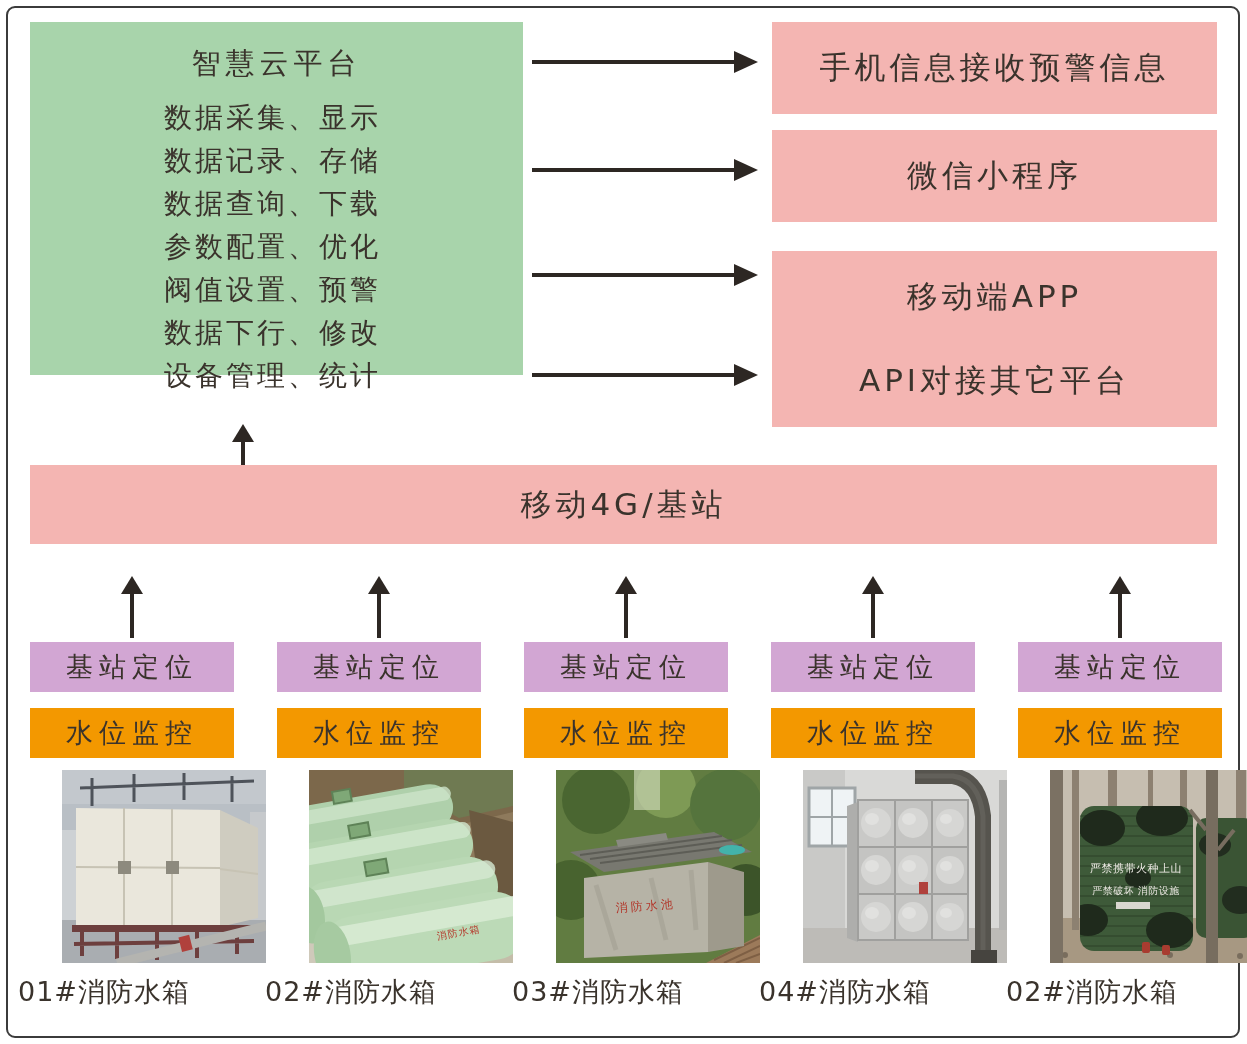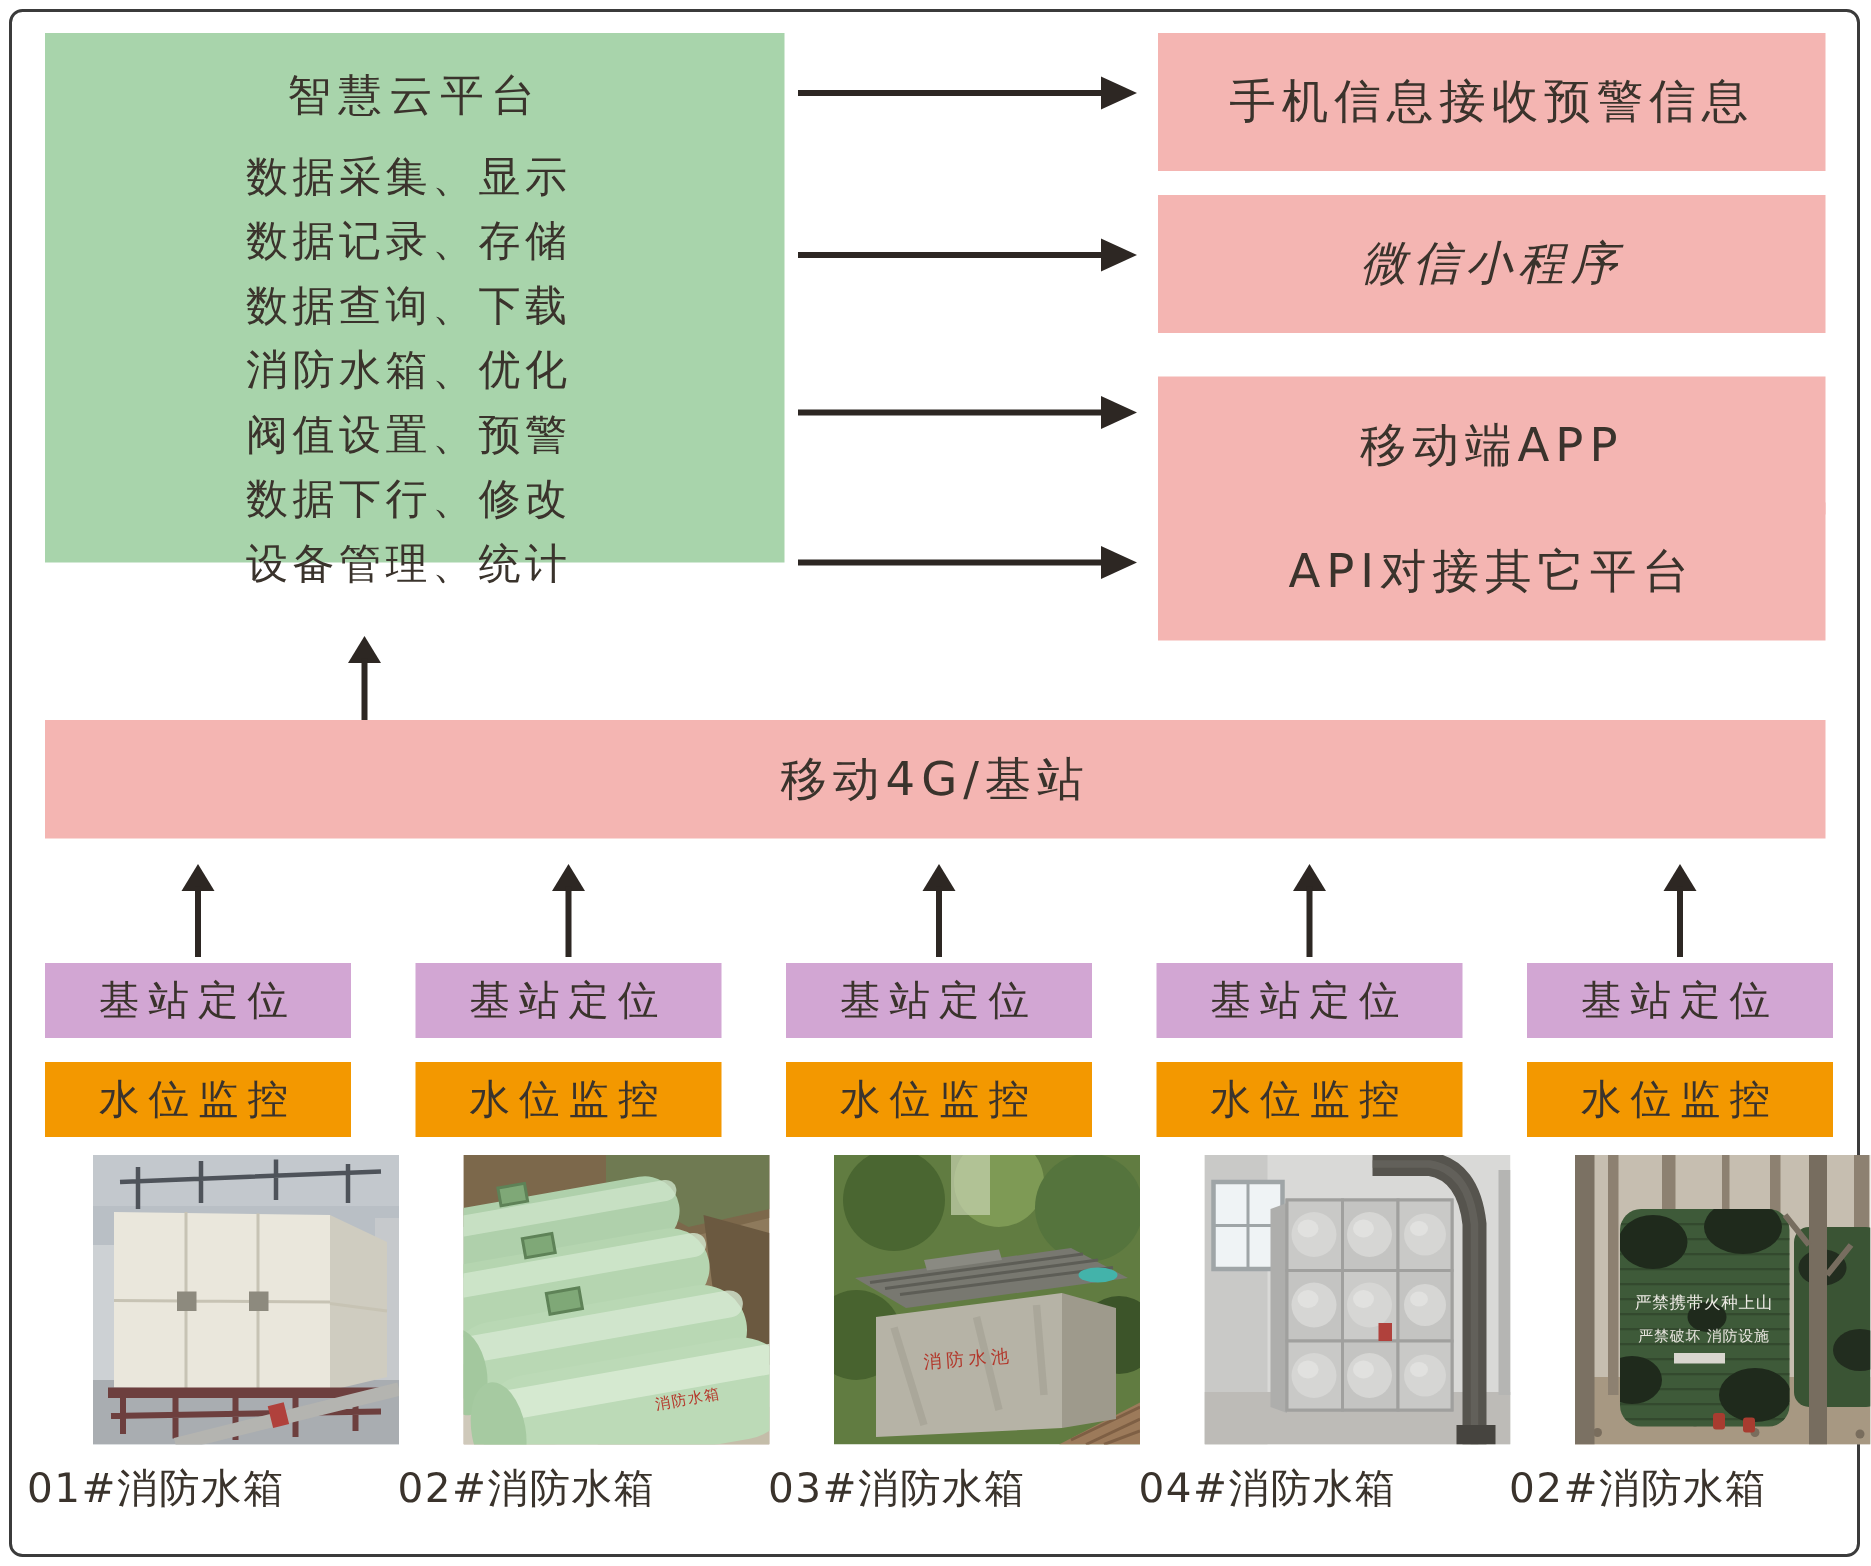--- a/index.html
+++ b/index.html
@@ -20,21 +20,21 @@
   
   .platform{left:30px; top:22px; width:493px; height:353px; background:var(--green);}
   .platform-title{margin-top:22px; text-align:center; font-size:29px; letter-spacing:5px; font-weight:500;}
   .platform-features{margin:12px 0 0 134px; font-size:28px; line-height:43px; letter-spacing:3px;}
 
   
   .output{left:772px; width:445px; height:92px; background:var(--pink);
     font-size:31px; letter-spacing:4px;}
 
   
-  .bar4g{left:30px; top:480px; width:1187px; height:79px; background:var(--pink);
+  .bar4g{left:30px; top:465px; width:1187px; height:79px; background:var(--pink);
     font-size:31px; letter-spacing:4px;}
 
   
   .arrow-right{height:22px;}
   .arrow-right .shaft{position:absolute; left:0; right:20px; top:9px; height:4px; background:var(--arrow);}
   .arrow-right .head{position:absolute; right:0; top:0; width:0; height:0;
     border-top:11px solid transparent; border-bottom:11px solid transparent;
     border-left:24px solid var(--arrow);}
   .arrow-up{width:22px;}
   .arrow-up .shaft{position:absolute; left:9px; top:15px; bottom:0; width:4px; background:var(--arrow);}
@@ -59,21 +59,21 @@
 
 <div id="canvas">
   <div class="frame"></div>
 
   <div class="abs platform">
     <div class="platform-title">智慧云平台</div>
     <div class="platform-features">
       <div>数据采集、显示</div>
       <div>数据记录、存储</div>
       <div>数据查询、下载</div>
-      <div>消防水箱、优化</div>
+      <div>参数配置、优化</div>
       <div>阀值设置、预警</div>
       <div>数据下行、修改</div>
       <div>设备管理、统计</div>
     </div>
   </div>
 
   <div class="abs arrow-right" style="left:532px; top:51px; width:226px;">
       <div class="shaft"></div>
       <div class="head"></div>
     </div>
@@ -86,21 +86,21 @@
       <div class="head"></div>
     </div>
   <div class="abs arrow-right" style="left:532px; top:364px; width:226px;">
       <div class="shaft"></div>
       <div class="head"></div>
     </div>
 
   <div class="abs flexc output" style="top:22px;">
       <span>手机信息接收预警信息</span>
     </div>
-  <div class="abs flexc output" style="top:130px;font-style:italic;">
+  <div class="abs flexc output" style="top:130px;">
       <span>微信小程序</span>
     </div>
   <div class="abs flexc output" style="top:235px;margin-top:16px;">
       <span>移动端APP</span>
     </div>
   <div class="abs flexc output" style="top:335px;">
       <span>API对接其它平台</span>
     </div>
 
   <div class="abs arrow-up" style="left:232px; top:424px; height:64px;">

